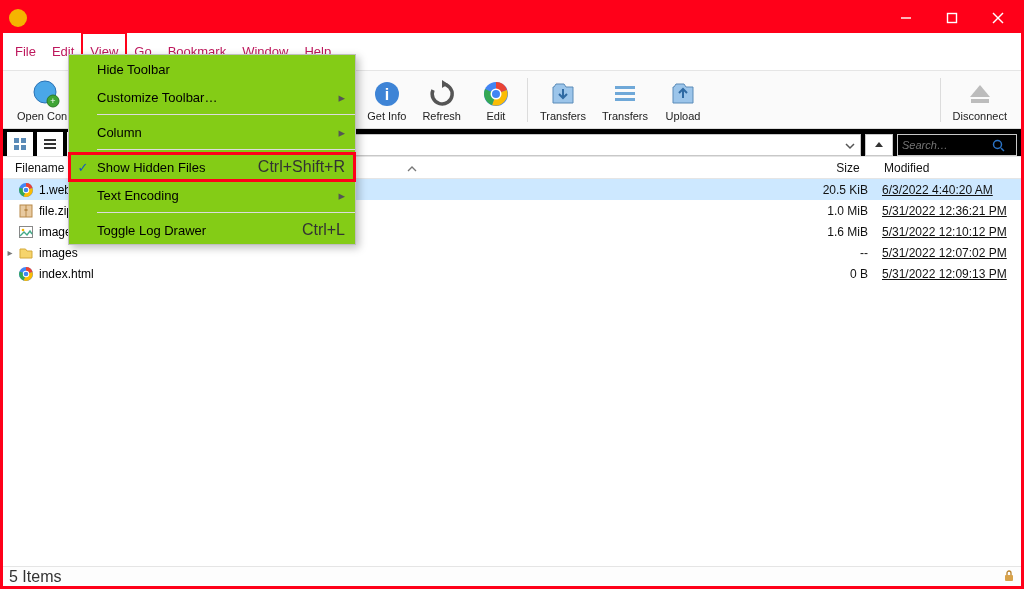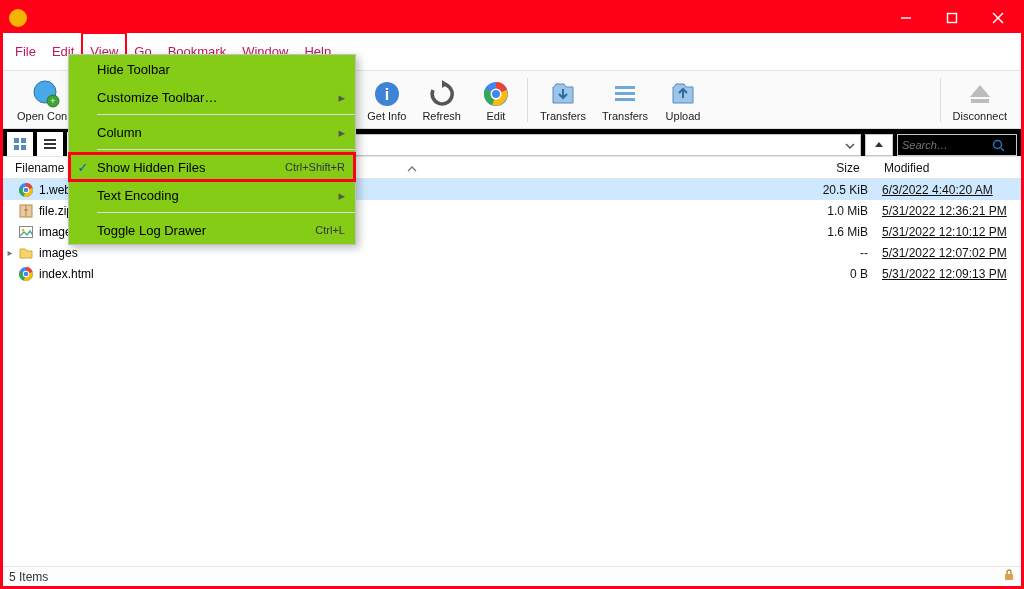--- a/index.html
+++ b/index.html
@@ -40,29 +40,29 @@
 
 .filelist { flex: 1; background: #fff; overflow: hidden; font-size: 12px; }
 .frow { height: 21px; display: flex; align-items: center; }
 .frow.selected { background: #cde8ff; }
 .frow .expander { width: 14px; text-align:center; color:#777; font-size:10px; }
 .frow .ficon { width: 18px; height: 16px; display:flex; align-items:center; justify-content:center; margin-right: 4px; }
 .frow .fname { flex: 1; }
 .frow .fsize { width: 55px; text-align: right; padding-right: 8px; color:#111; }
 .frow .fmod  { width: 145px; padding-left: 6px; color:#111;text-decoration:underline; }
 
-.statusbar { height: 20px; background: #fdfdfd; border-top: 1px solid #e5e5e5; display:flex; align-items:center; padding: 0 6px; font-size: 12px; color:#333; }
+.statusbar { height: 20px; background: #fdfdfd; border-top: 1px solid #e5e5e5; display:flex; align-items:center; padding: 0 6px; font-size: 16px; color:#333; }
 .statusbar .spacer { flex:1; }
 
 
 .dropdown { position: absolute; top: 54px; left: 68px; width: 288px; background: #84cc16; border: 1px solid #bfbfbf; box-shadow: 3px 3px 8px rgba(0,0,0,.25); z-index: 100; }
 .dropdown .ditem { display:flex; align-items:center; height: 28px; font-size: 13px; color:#000; padding-right:10px; }
 .dropdown .check { width: 28px; text-align:center; color:#1058c4; }
 .dropdown .label { flex:1; }
-.dropdown .accel { color:#333; font-size:11px; }
+.dropdown .accel { color:#333; font-size:16px; }
 .dropdown .sub   { color:#555; }
 .dropdown .dsep  { height:1px; background:#dcdcdc; margin:3px 0 3px 28px; }
 .dropdown .highlight { outline: 3px solid #ff0019; outline-offset:-2px; }
 
 .outer-border { border: 3px solid #ff0019; width:100%; height:100%; display:flex; flex-direction:column; }
 
 
 svg { overflow: visible; }
 </style>
 </head>

